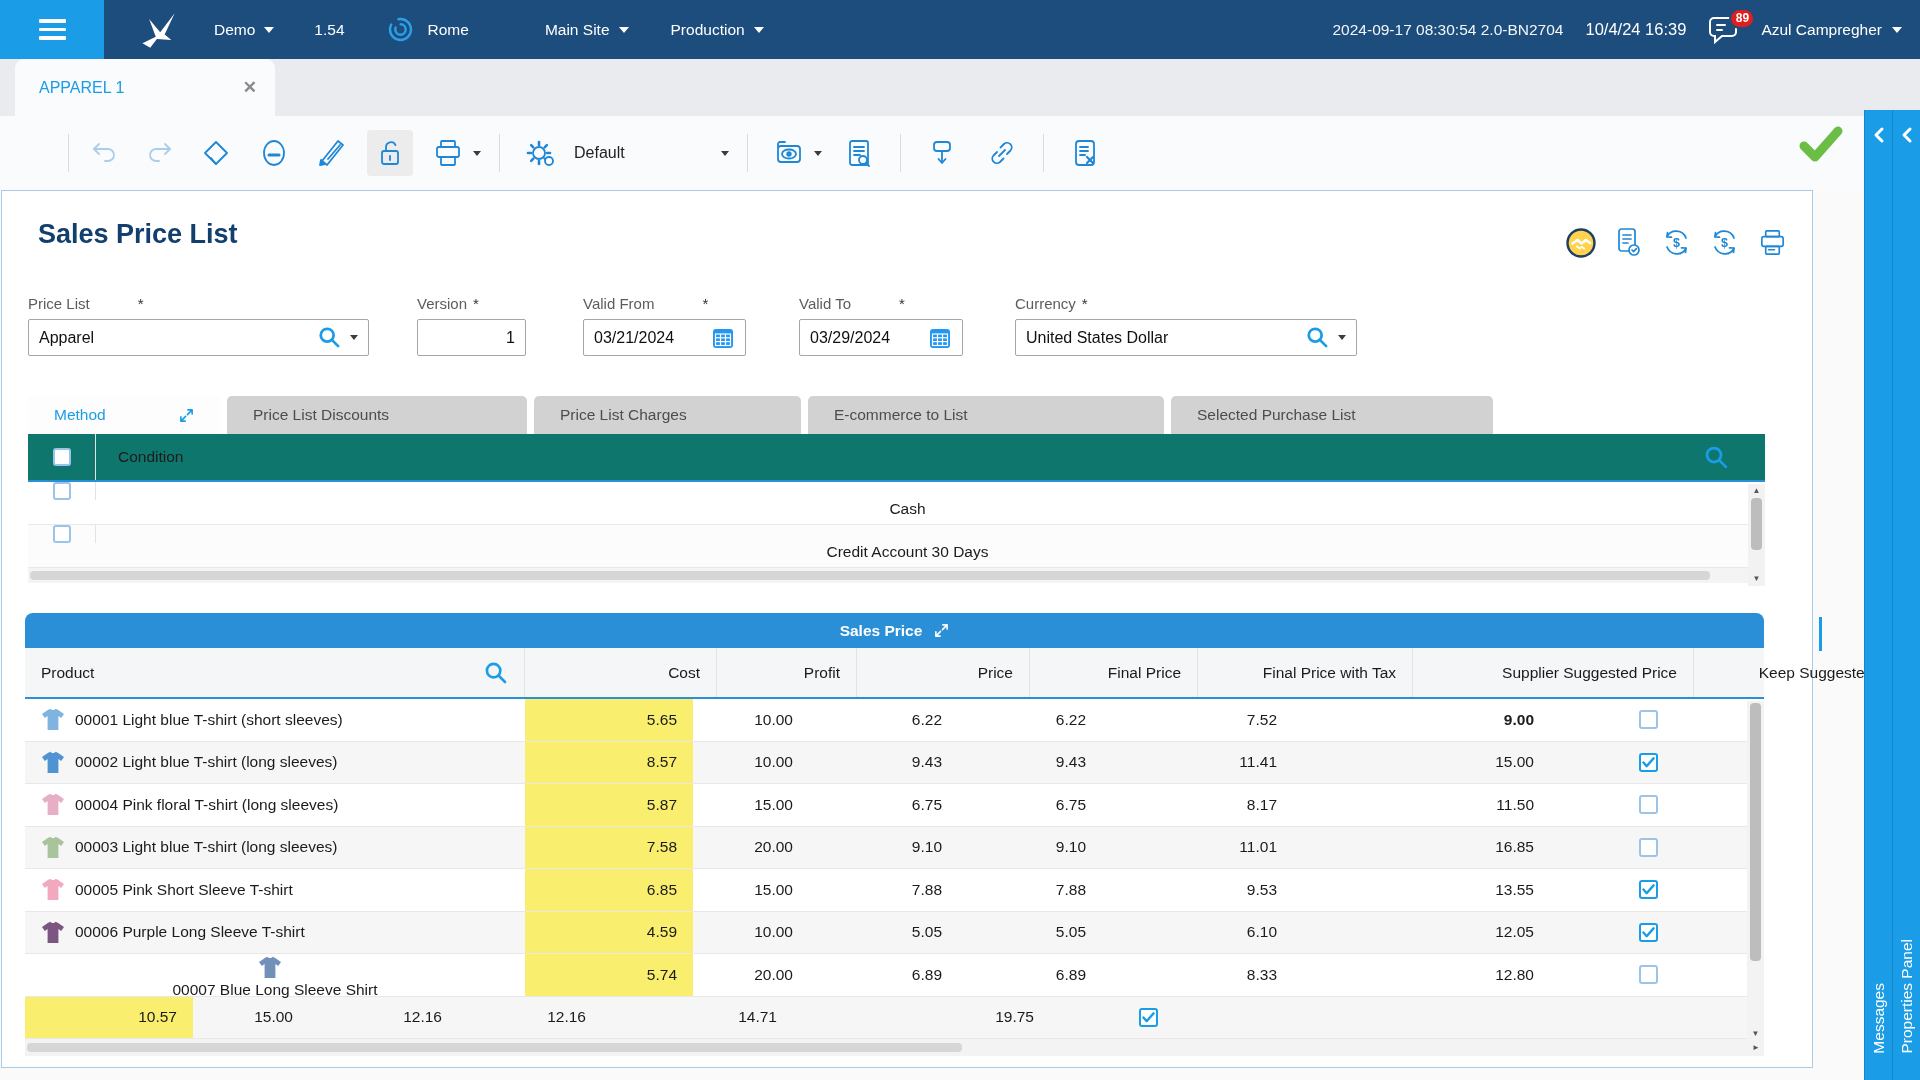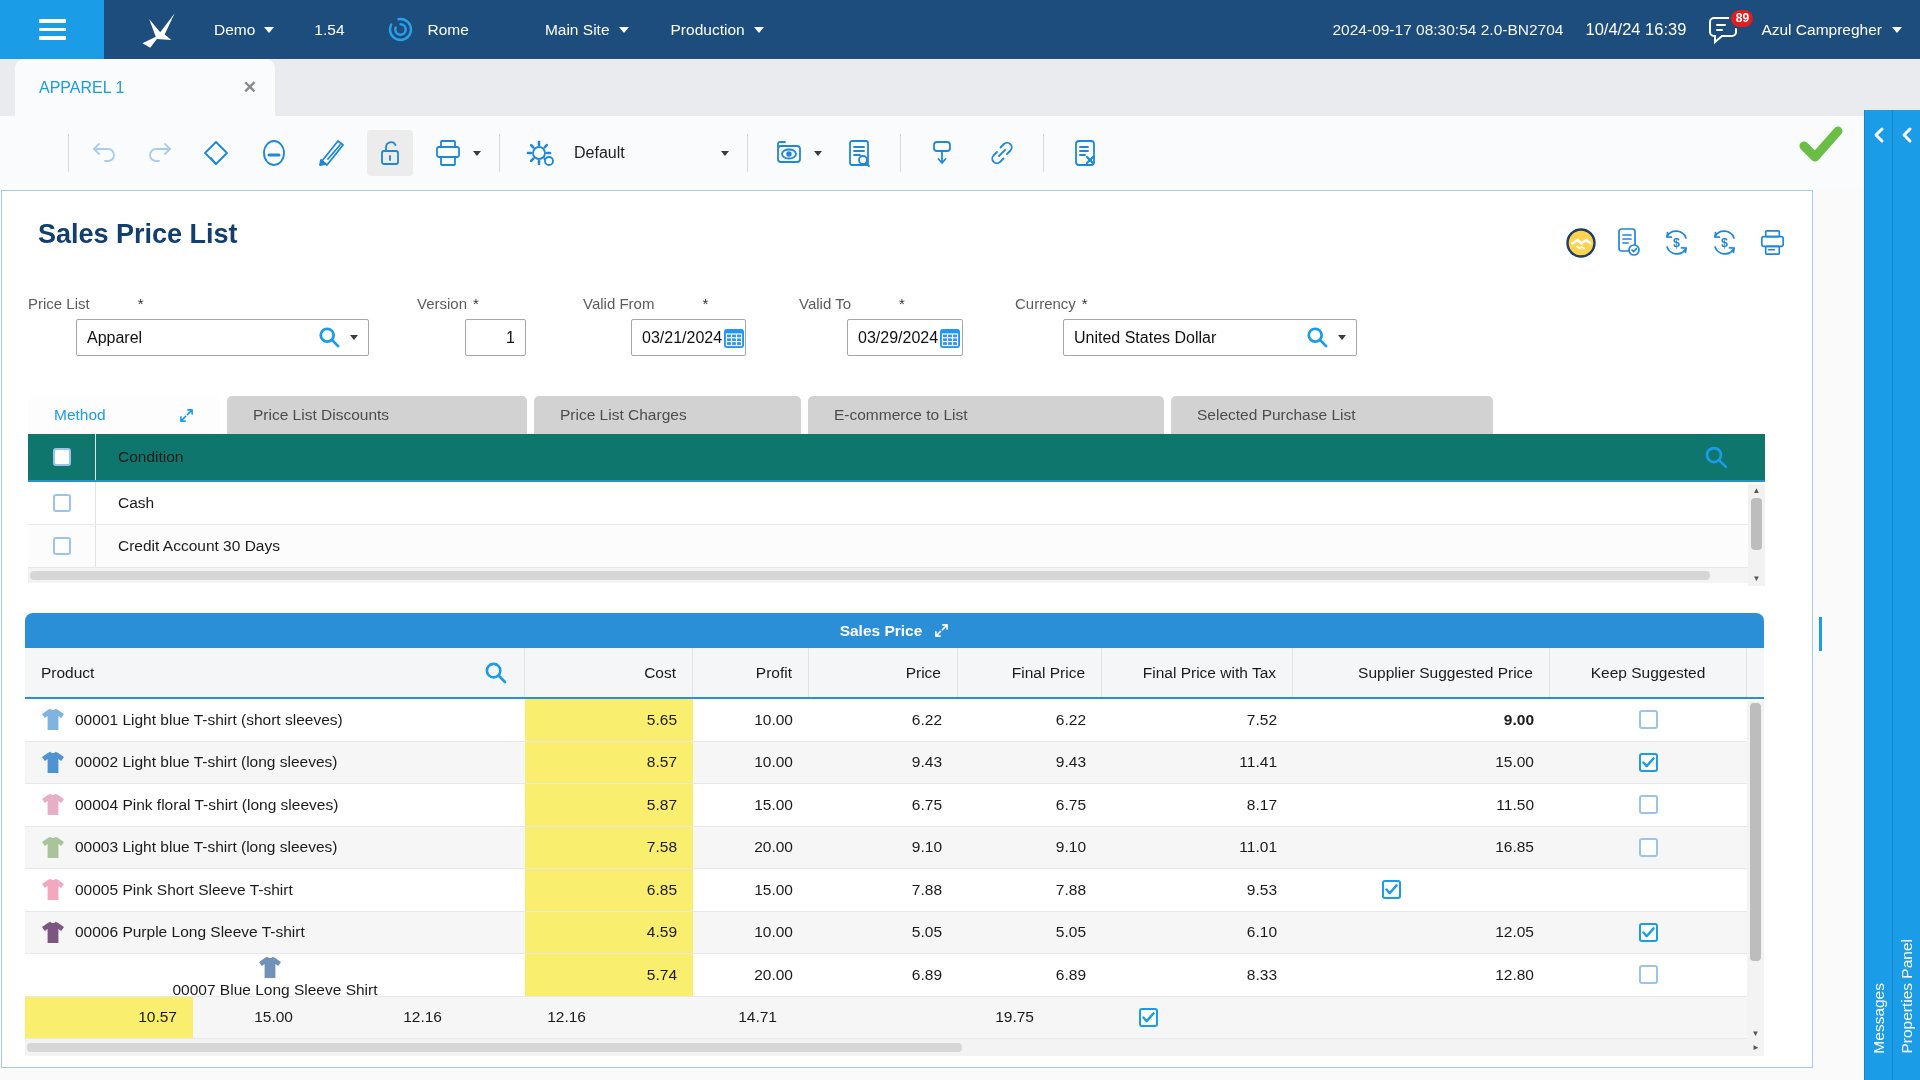--- a/index.html
+++ b/index.html
@@ -43,21 +43,21 @@
   .page-title { position:absolute; left:36px; top:28px; font-size:27px; font-weight:bold; color:#123f6d; }
   .title-icons { position:absolute; top:36px; right:24px; display:flex; gap:17px; align-items:center; }
   .ticon { width:31px; height:31px; cursor:pointer; }
   .ticon svg { stroke:#1e87d6; fill:none; stroke-width:1.7; stroke-linecap:round; stroke-linejoin:round; }
 
   
   .field { position:absolute; top:104px; }
   .field .lbl { font-size:15px; color:#5c5c5c; display:flex; }
   .field .star { color:#333; margin-left:6px; }
   .field .star.far { margin-left:48px; }
-  .ibox { margin-top:7px; height:37px; border:1px solid #a6a6a6; border-radius:2px; background:#fff; display:flex; align-items:center; padding:0 10px; font-size:16px; color:#111;margin-left:48px; }
+  .ibox { margin-top:7px; height:37px; border:1px solid #a6a6a6; border-radius:2px; background:#fff; display:flex; align-items:center; padding:0 10px; font-size:16px; color:#111; }
   .ibox .val { white-space:nowrap; }
   .ibox .grow { flex:1; }
   .ibox .num { flex:1; text-align:right; }
   .mag { flex:none; }
   .mag svg { stroke:#1a9ce6; fill:none; stroke-width:2.4; stroke-linecap:round; }
   .cal { flex:none; }
 
   
   .subtabs { position:absolute; left:26px; top:205px; display:flex; gap:7px; height:38px; }
   .subtab { background:#d2d2d2; border-radius:5px 5px 0 0; color:#4d4d4d; font-size:15.5px; display:flex; align-items:center; padding:0 26px; cursor:pointer; }
@@ -65,35 +65,35 @@
   .subtab.active svg { stroke:#1a9ce6; fill:none; stroke-width:1.7; stroke-linecap:round; stroke-linejoin:round; }
 
   
   .cond { position:absolute; left:26px; top:243px; width:1737px; }
   .cond-header { height:48px; background:#0f766e; border-bottom:2px solid #2a8fd6; display:flex; align-items:center; }
   .cb { width:18px; height:18px; border:2px solid #9ac4ea; border-radius:3px; background:#fff; display:inline-flex; align-items:center; justify-content:center; cursor:pointer; }
   .cb.on { border-color:#1a9ce6; }
   .cond-header .cbwrap, .cond-row .cbwrap { width:68px; display:flex; justify-content:center; flex:none; border-right:1px solid #e3e3e3; align-self:stretch; align-items:center; }
   .cond-header .col-lbl { font-size:15.5px; color:#1b1b1b; margin-left:22px; }
   .cond-header .mag { margin-left:auto; margin-right:36px; }
-  .cond-row { height:43px; display:flex; align-items:center; border-bottom:1px solid #e8e8e8; background:#fff; font-size:15.5px; color:#1b1b1b; }
+  .cond-row { height:43px; display:flex; align-items:center; border-bottom:1px solid #e8e8e8; background:#fff; font-size:15.5px; color:#1b1b1b;flex-direction:column; }
   .cond-row.alt { background:#fcfcfc; }
   .cond-row .rlbl { margin-left:22px; }
   .cond-vscroll { position:absolute; right:0; top:50px; width:17px; height:102px; background:#f2f2f2; display:flex; flex-direction:column; align-items:center; }
   .cond-hscroll { height:15px; background:#f4f4f4; display:flex; align-items:center; position:relative; }
   .hthumb { height:9px; background:#d6d6d6; border-radius:4px; }
   .vthumb { width:11px; background:#bdbdbd; border-radius:4px; }
   .sarrow { color:#555; font-size:8px; line-height:1; flex:none; padding:3px 0; }
   .sarrow.h { padding:0 4px; }
 
   
   .sales { position:absolute; left:23px; top:422px; width:1739px; }
   .sales-bar { height:35px; background:#2a8fd6; border-radius:8px 8px 0 0; display:flex; align-items:center; justify-content:center; gap:12px; color:#fff; font-size:15.5px; font-weight:bold; }
   .sales-bar svg { stroke:#fff; fill:none; stroke-width:1.7; stroke-linecap:round; stroke-linejoin:round; cursor:pointer; }
-  .st-header { height:51px; background:#f5f6f7; border-bottom:2px solid #2a8fd6; display:flex; }
+  .st-header { height:51px; background:#f5f6f7; border-bottom:2px solid #2a8fd6; display:flex;gap:24px; }
   .st-h { display:flex; align-items:center; font-size:15.5px; color:#1b1b1b; border-right:1px solid #e2e2e2; padding:0 16px; flex:none; }
   .st-h.right { justify-content:flex-end; }
   .st-h.center { justify-content:center; }
   .st-h .mag { margin-left:auto; }
   .st-row { height:42.5px; display:flex; border-bottom:1px solid #e8e8e8; background:#fff; }
   .st-row.alt { background:#f6f6f6; }
   .st-c { display:flex; align-items:center; font-size:15.5px; color:#1b1b1b; padding:0 16px; flex:none; }
   .st-c.right { justify-content:flex-end; }
   .st-c.center { justify-content:center; }
   .st-c.cost { background:#f9ee6d; }
@@ -611,20 +611,21 @@
                 <path d="M7.2 1.2 L9.6 0.2 C9.8 2.0 14.2 2.0 14.4 0.2 L16.8 1.2 L23 5.6 L20.2 9.4 L17.4 7.4 L17.4 21.5 L6.6 21.5 L6.6 7.4 L3.8 9.4 L1 5.6 Z" fill="#f3a9bd"></path>
               </svg>
             </span>
             <span>00005 Pink Short Sleeve T-shirt</span>
           </div>
           <div class="st-c right cost" style="width: 168px;">6.85</div>
           <div class="st-c right" style="width: 116px;">15.00</div>
           <div class="st-c right" style="width: 149px;">7.88</div>
           <div class="st-c right" style="width: 144px;">7.88</div>
           <div class="st-c right" style="width: 191px;">9.53</div>
+          <div class="st-c right" style="width: 257px;">13.55</div>
           <div class="st-c center" style="width: 197px;">
             <span class="cb on check-mark" style="width: 19px; height: 19px;">
               <svg width="13" height="11" viewBox="0 0 14 12">
                 <polyline points="1.5,6 5,10 12.5,1.5"></polyline>
               </svg>
             </span>
           </div>
         </div>
         <div class="st-row alt">
           <div class="st-c" style="width: 500px;">

